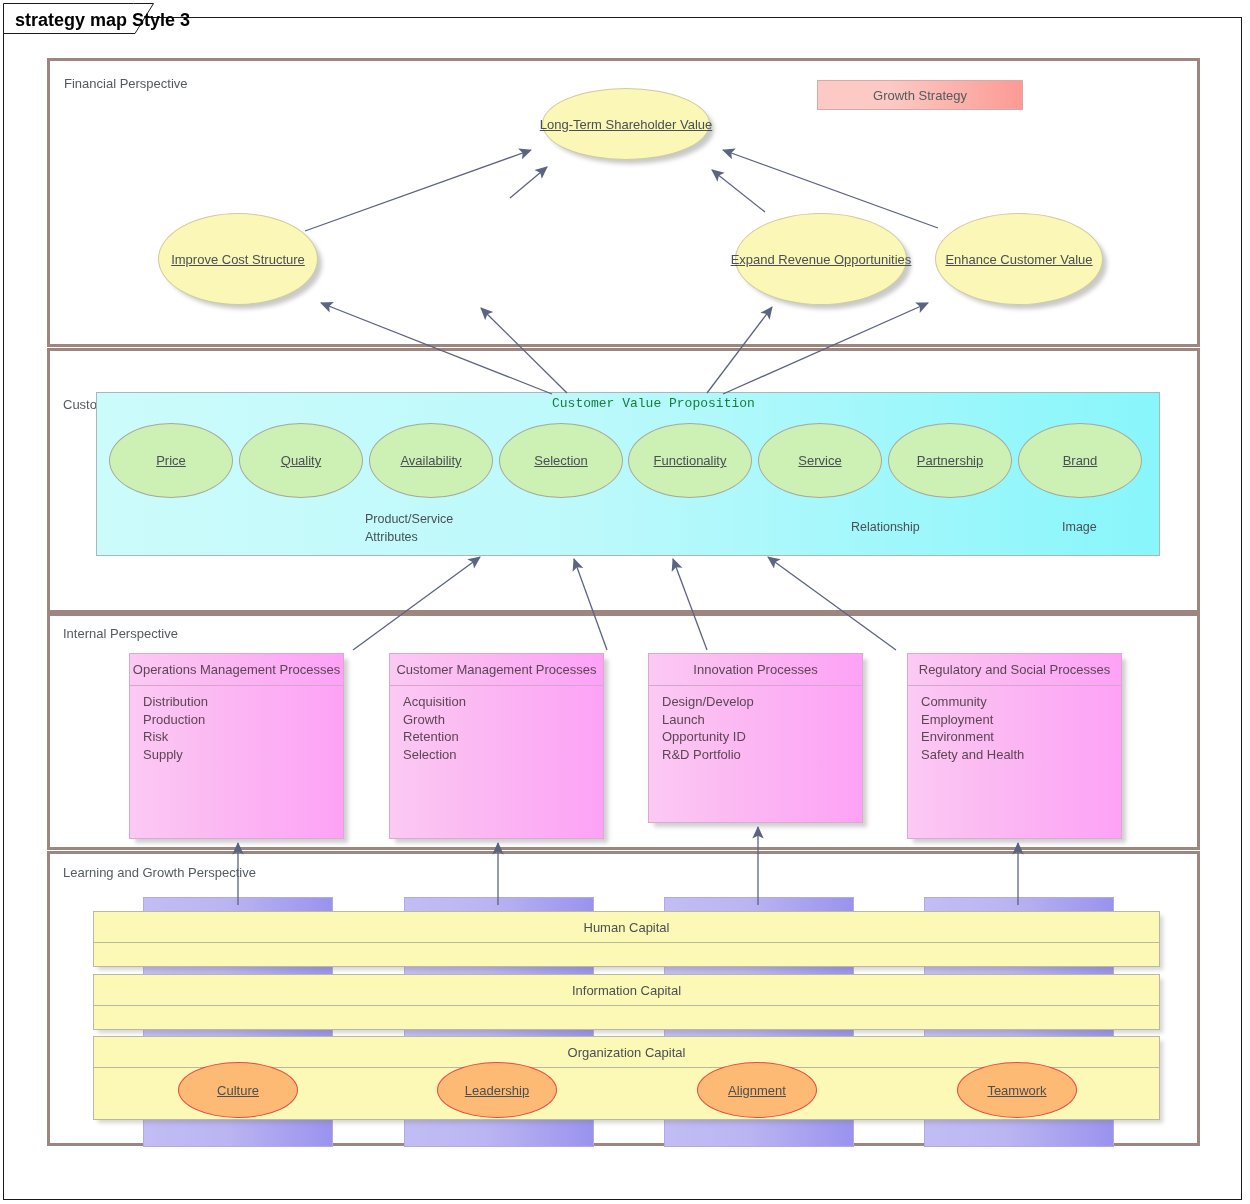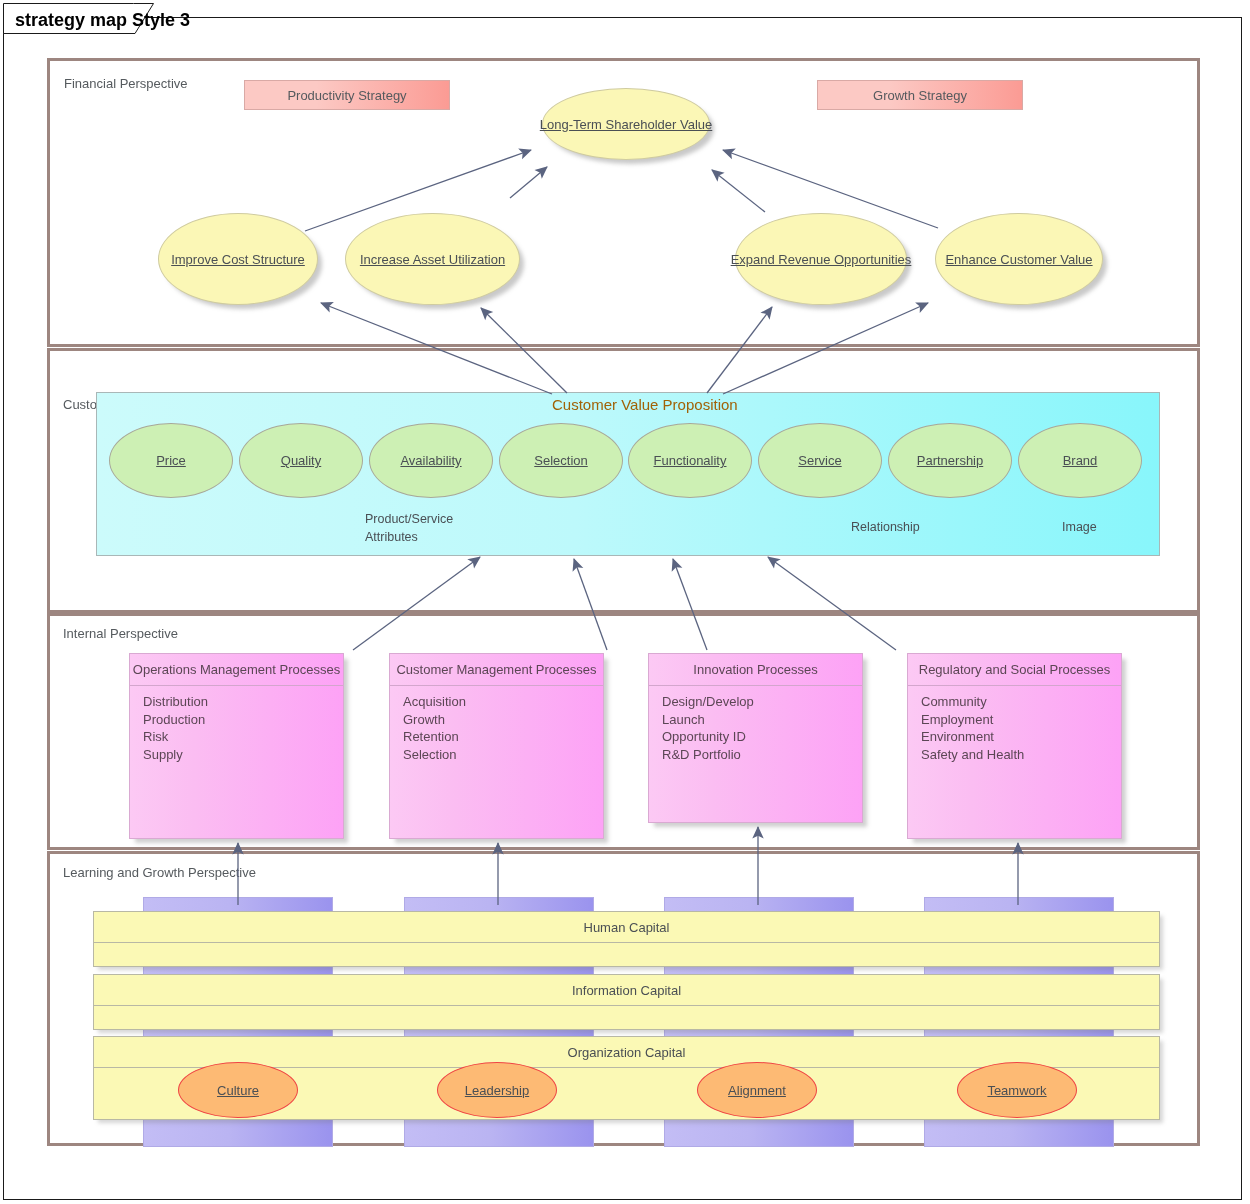--- a/index.html
+++ b/index.html
@@ -99,23 +99,24 @@
 
   
   .cvp {
     position: absolute;
     box-sizing: border-box;
     border: 1px solid #a9b7b7;
     background: linear-gradient(to right, #ccfbfb 0%, #bdf9fb 45%, #88f6fb 100%);
   }
   .cvp-title {
     position: absolute;
-    font-size: 15px;
-    color: #a16207;
-    white-space: nowrap;
+    font-size: 13px;
+    color: #15803d;
+    white-space: nowrap;
+    font-family: Liberation Mono, monospace;
   }
   .cvp-group-label {
     position: absolute;
     font-size: 12.5px;
     color: #4a4f54;
     line-height: 18px;
     white-space: nowrap;
   }
 
   
@@ -181,36 +182,30 @@
   <div class="tab">
     <svg class="tab-shape" width="152" height="32" viewBox="0 0 152 32">
       <path d="M0.5,0.5 L130.5,0.5 L150.5,0.5 L132,30.5 L0.5,30.5 Z" fill="#ffffff" stroke="#1a1a1a" stroke-width="1"></path>
     </svg>
     <div class="tab-label">strategy map Style 3</div>
   </div>
 
   <div class="panel" style="left:47px; top:58px; width:1153px; height:289px;"></div>
   <div class="panel-title" style="left:64px; top:76px;">Financial Perspective</div>
 
-  <div class="strategy-box" style="left:244px; top:80px; width:206px; height:30px;">
-    <span>Productivity Strategy</span>
-  </div>
   <div class="strategy-box" style="left:817px; top:80px; width:206px; height:30px;">
     <span>Growth Strategy</span>
   </div>
 
   <div class="ellipse yellow" style="left:542px; top:88px; width:168px; height:72px;">
     <span>Long-Term Shareholder Value</span>
   </div>
 
   <div class="ellipse yellow" style="left:158px; top:213px; width:160px; height:92px;">
     <span>Improve Cost Structure</span>
-  </div>
-  <div class="ellipse yellow" style="left:345px; top:213px; width:175px; height:92px;">
-    <span>Increase Asset Utilization</span>
   </div>
   <div class="ellipse yellow" style="left:735px; top:213px; width:172px; height:92px;">
     <span>Expand Revenue Opportunities</span>
   </div>
   <div class="ellipse yellow" style="left:935px; top:213px; width:168px; height:92px;">
     <span>Enhance Customer Value</span>
   </div>
 
   <div class="panel" style="left:47px; top:348px; width:1153px; height:265px;"></div>
   <div class="panel-title" style="left:63px; top:361px;margin-top:36px;">Customer Perspective</div>

